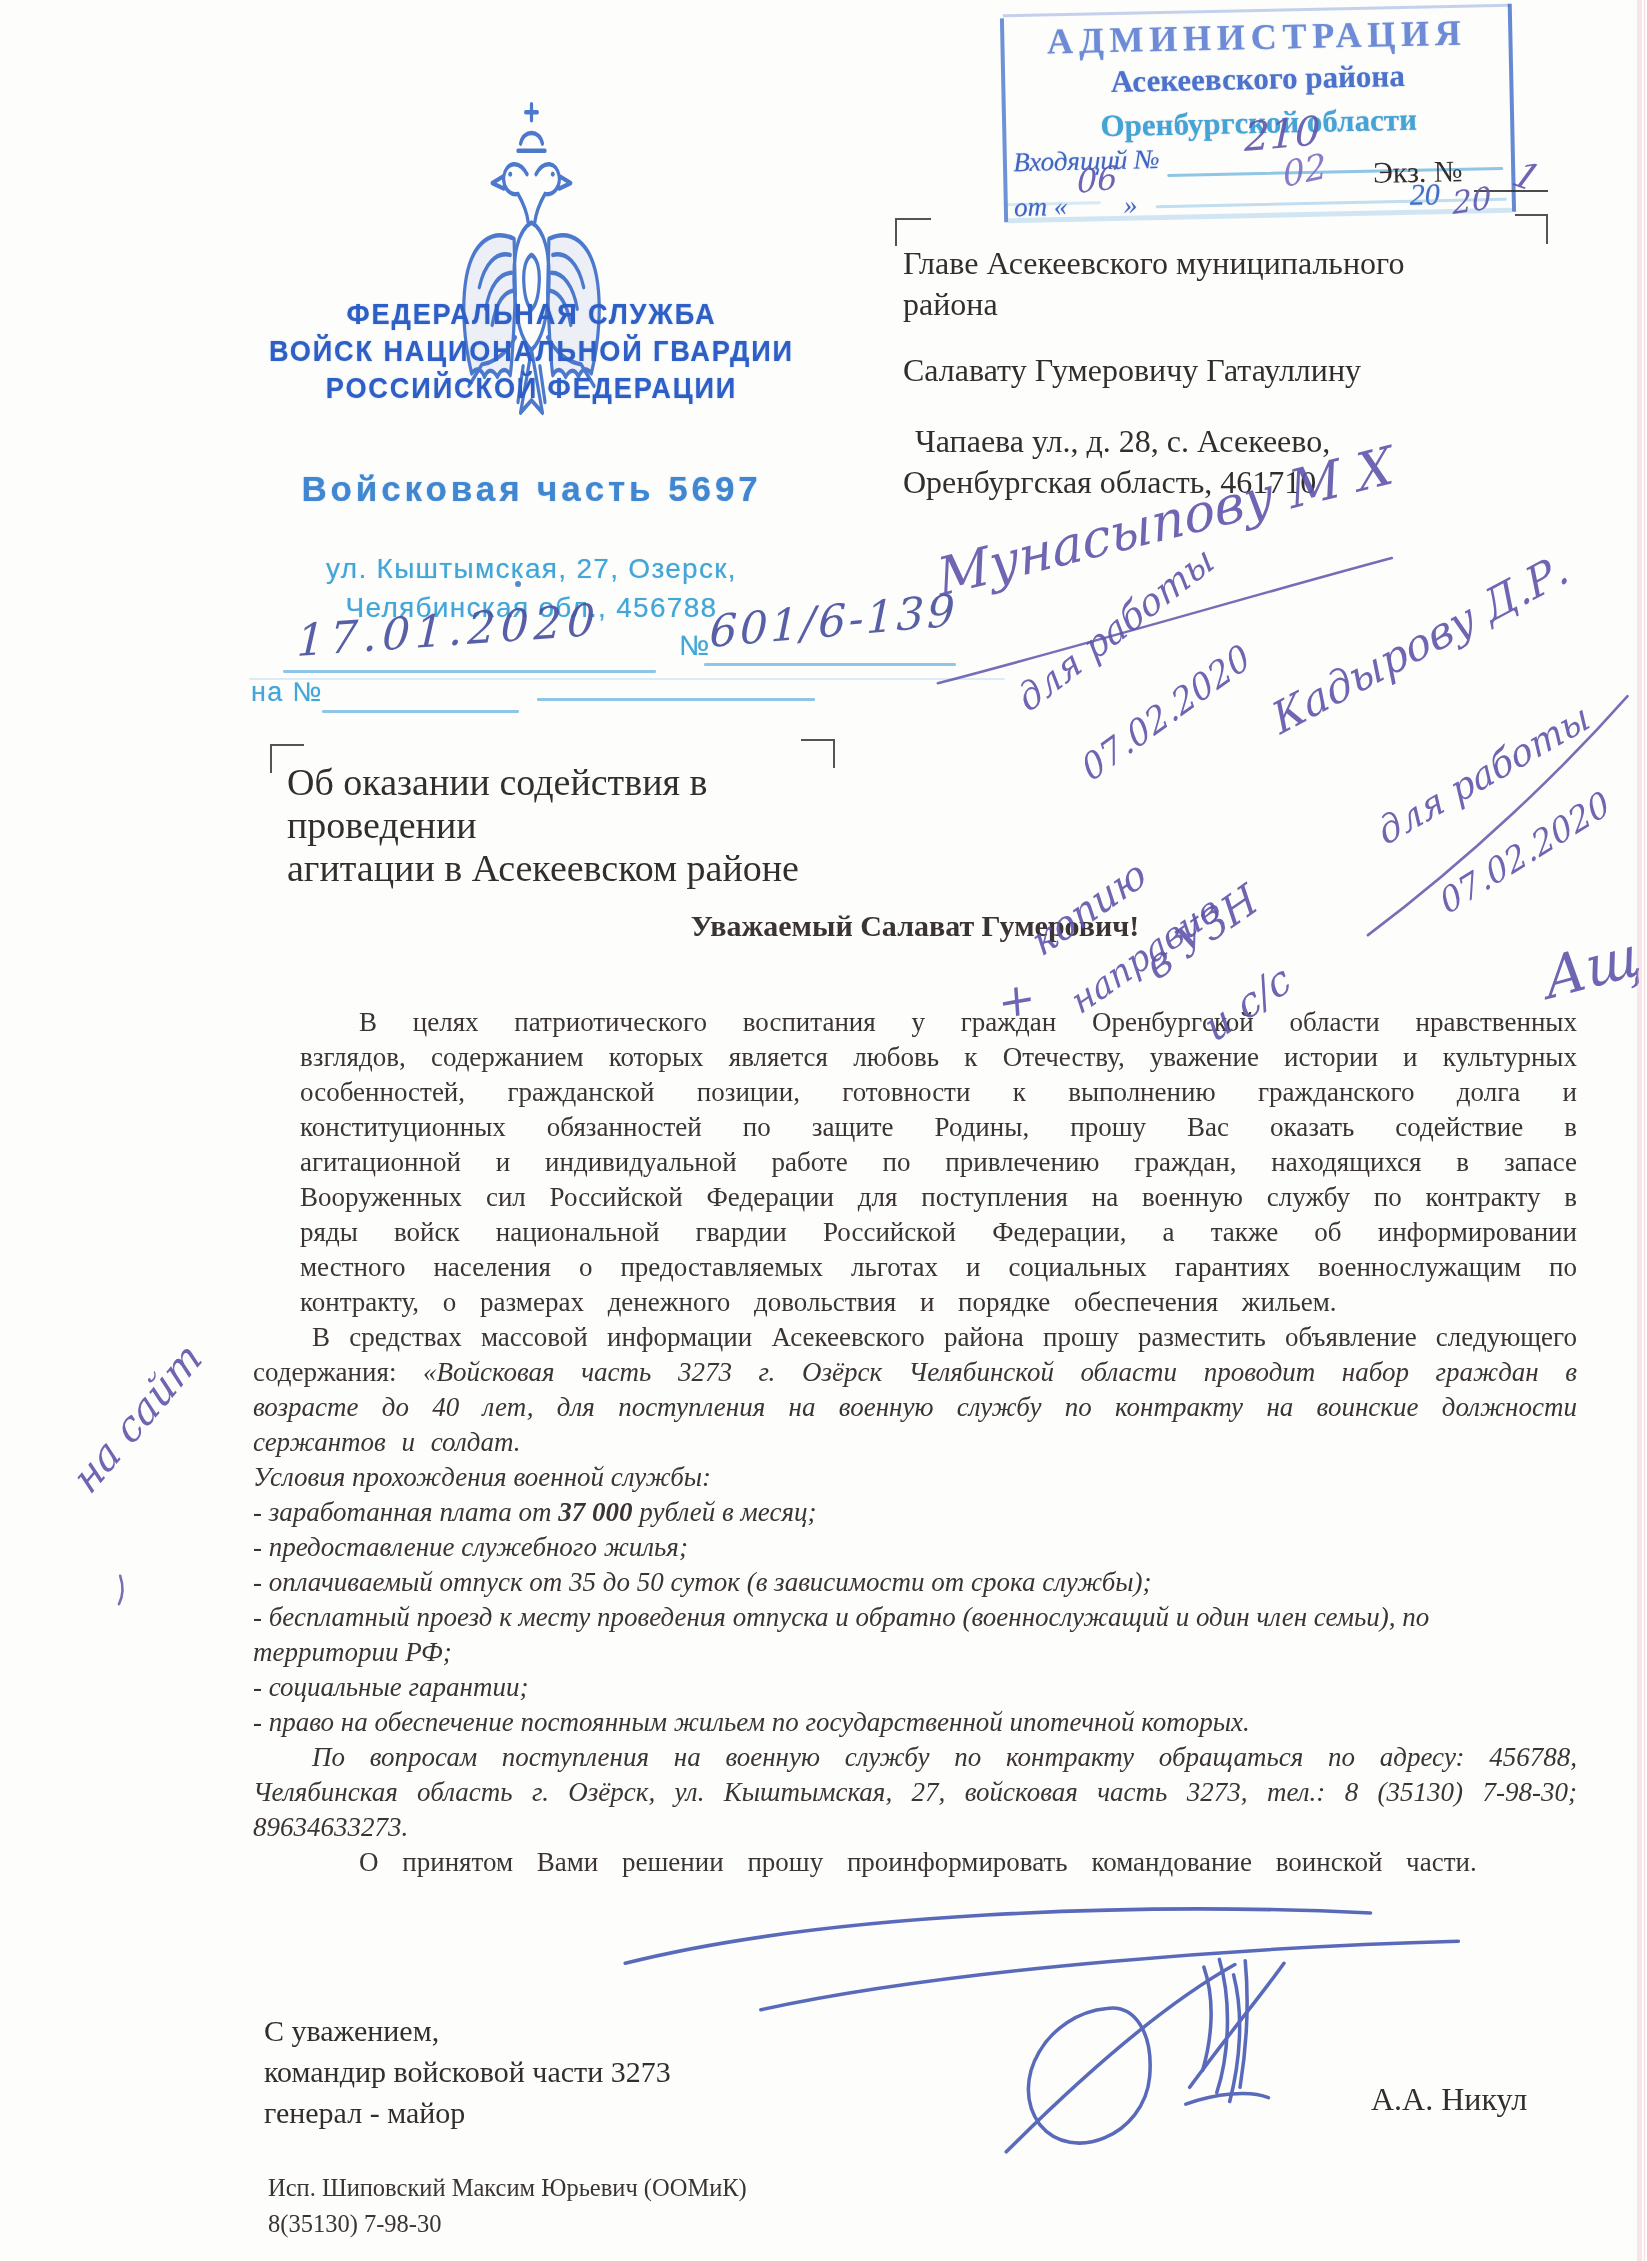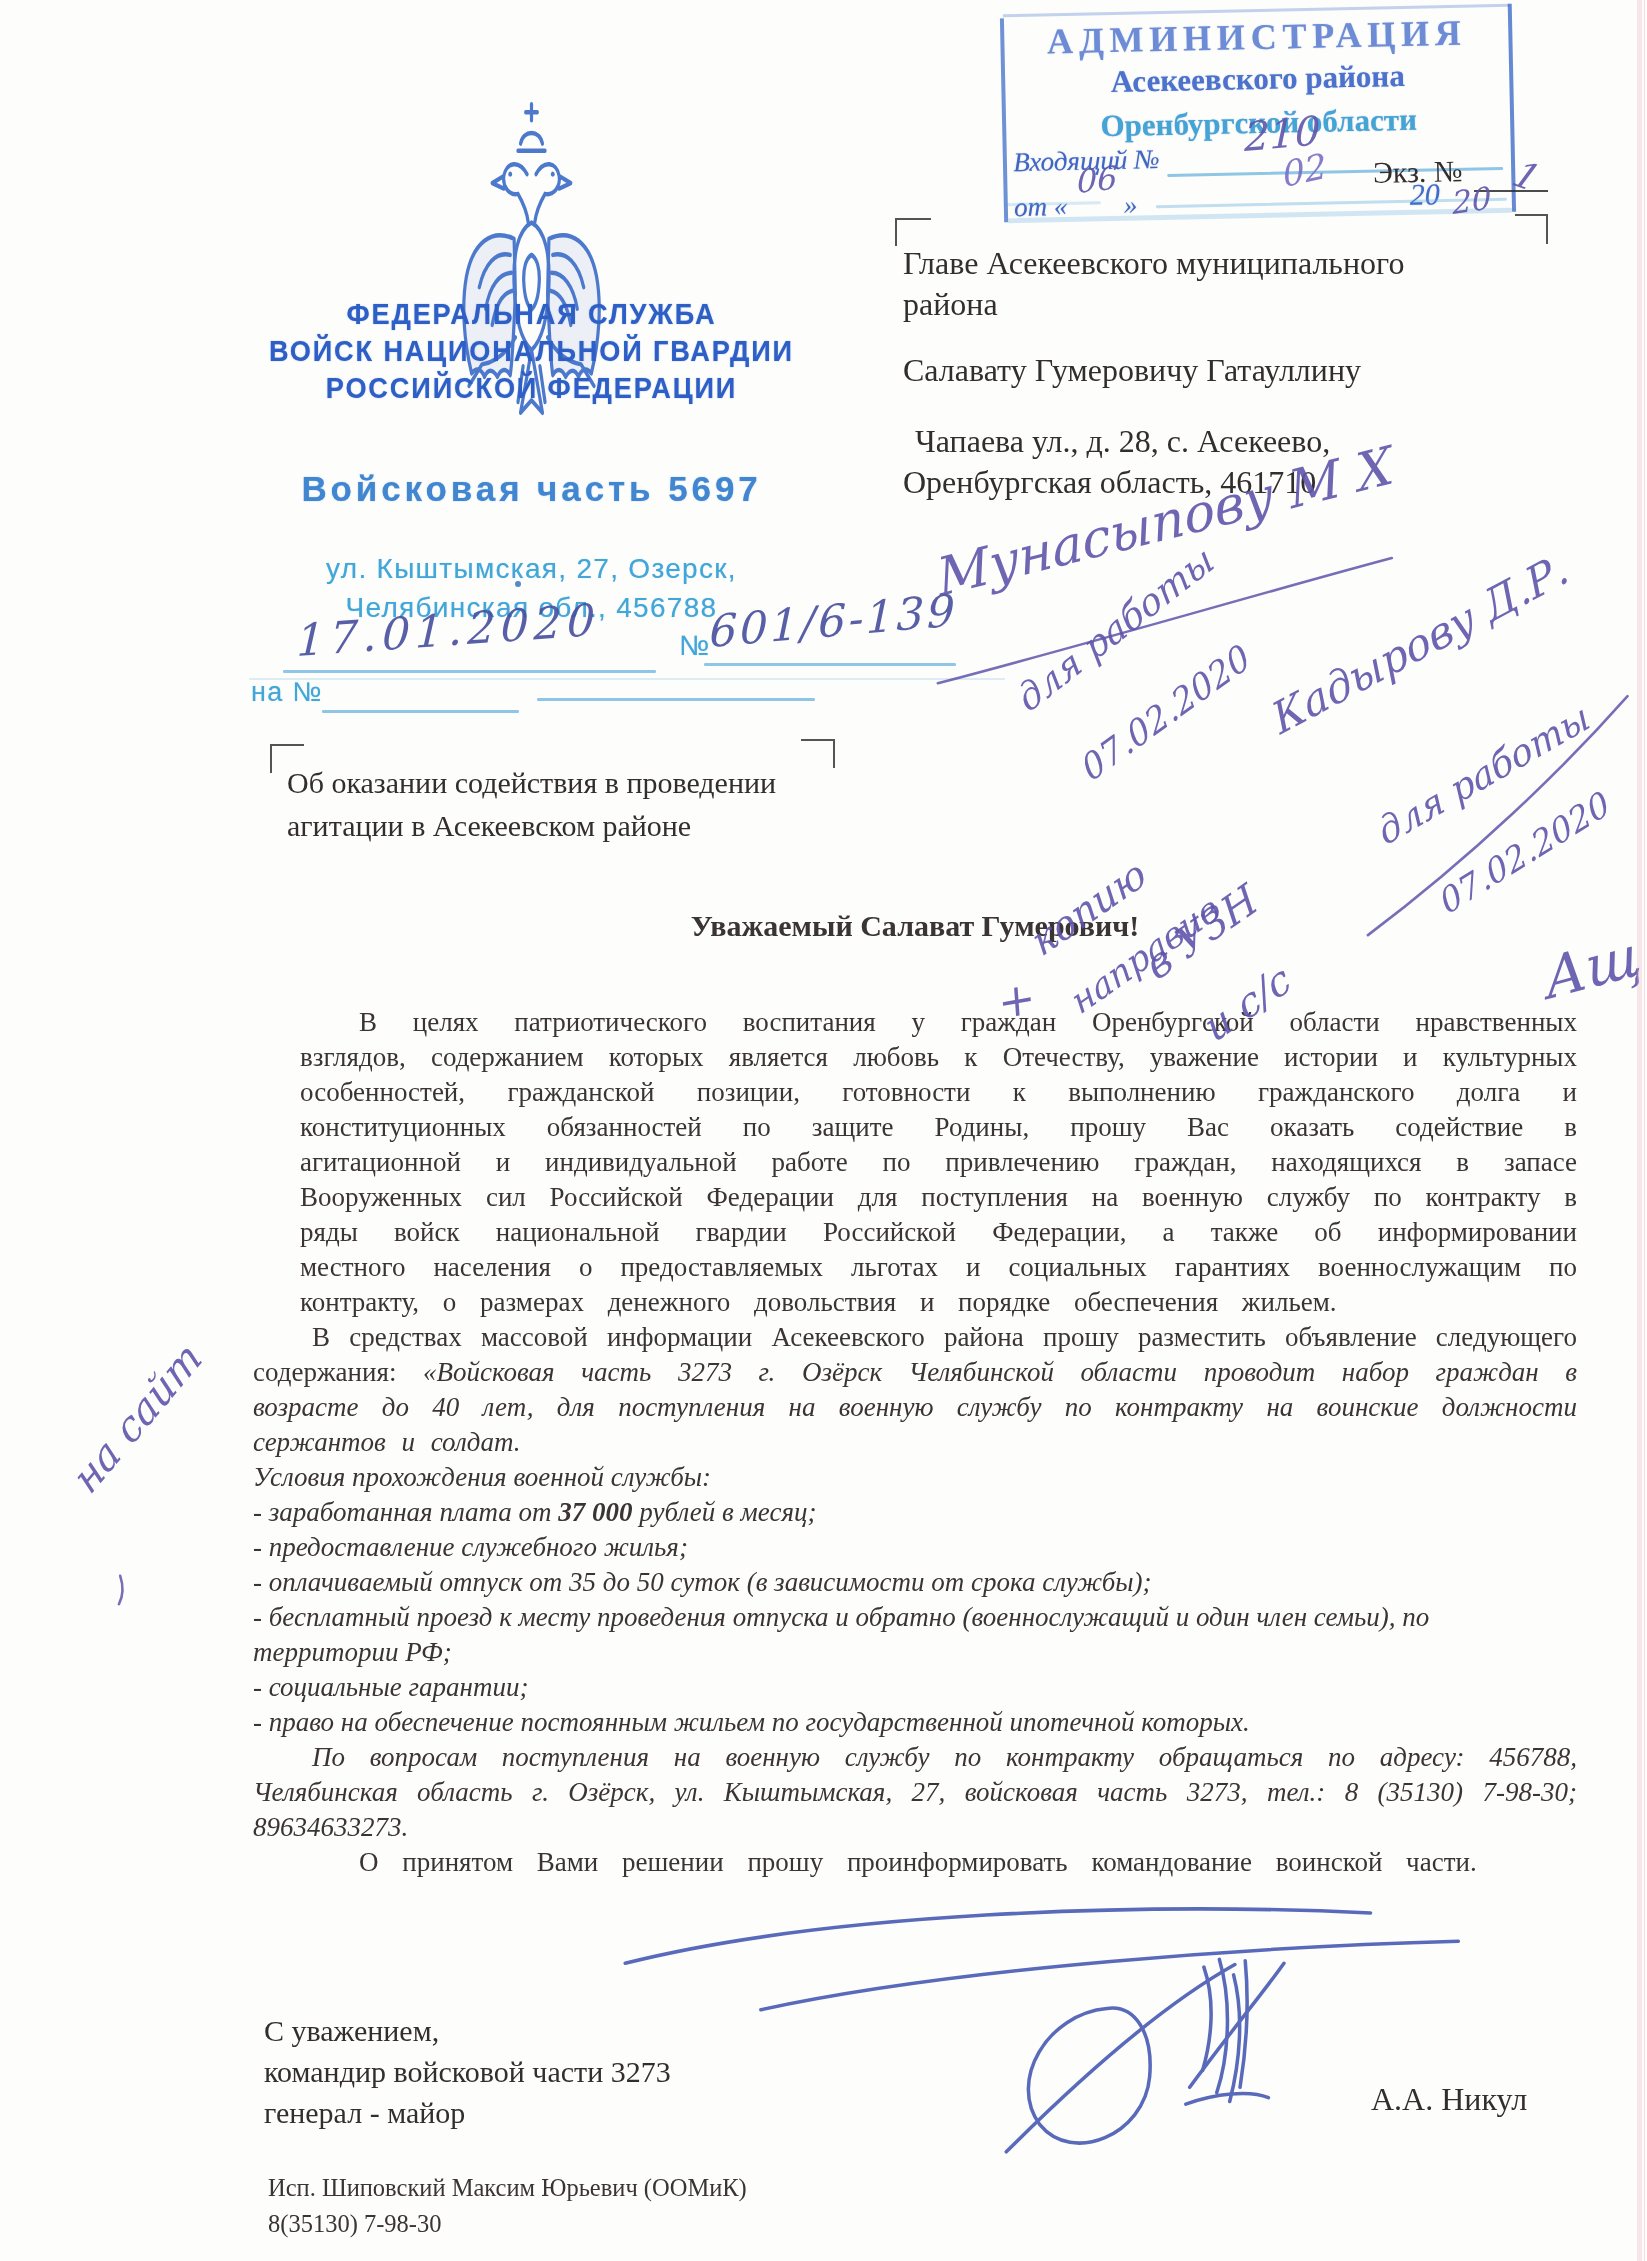--- a/index.html
+++ b/index.html
@@ -127,21 +127,21 @@
 
   <div class="abs blackSerif" style="left:903px;top:243px;width:568px;font-size:32px;line-height:41px">
     <p style="margin:0">Главе Асекеевского муниципального района</p>
     <p style="margin:24.5px 0 0 0">Салавату Гумеровичу Гатауллину</p>
     <p style="margin:30px 0 0 12px">Чапаева ул., д. 28, с. Асекеево,</p>
     <p style="margin:0">Оренбургская область, 461710</p>
   </div>
 
   <div class="bracket br-tl" style="left:270px;top:744px;width:32px;height:27px"></div>
   <div class="bracket br-tr" style="left:801px;top:739px;width:32px;height:27px"></div>
-  <div class="abs blackSerif" style="left:287px;top:761px;width:555px;font-size:30px;line-height:43px">
+  <div class="abs blackSerif" style="left:287px;top:761px;width:555px;font-size:38px;line-height:43px">
     <div>Об оказании содействия в проведении</div>
     <div>агитации в Асекеевском районе</div>
   </div>
 
   <div class="abs letter-body">
     <div class="salutation">Уважаемый Салават Гумерович!</div>
     <div id="letter-paragraphs">
         <p class="para indent just ws-w"><span class="run-reg">В целях патриотического воспитания у граждан Оренбургской области нравственных взглядов, содержанием которых является любовь к Отечеству, уважение истории и культурных особенностей, гражданской позиции, готовности к выполнению гражданского долга и конституционных обязанностей по защите Родины, прошу Вас оказать содействие в агитационной и индивидуальной работе по привлечению граждан, находящихся в запасе Вооруженных сил Российской Федерации для поступления на военную службу по контракту в ряды войск национальной гвардии Российской Федерации, а также об информировании местного населения о предоставляемых льготах и социальных гарантиях военнослужащим по контракту, о размерах денежного довольствия и порядке обеспечения жильем.</span></p>
         <p class="para indent just ws-m"><span class="run-reg">В средствах массовой информации Асекеевского района прошу разместить объявление следующего содержания: </span><span class="run-it">«Войсковая часть 3273 г. Озёрск Челябинской области проводит набор граждан в возрасте до 40 лет, для поступления на военную службу по контракту на воинские должности сержантов и солдат.</span></p>
         <p class="para"><span class="run-itu">Условия прохождения военной службы:</span></p>

